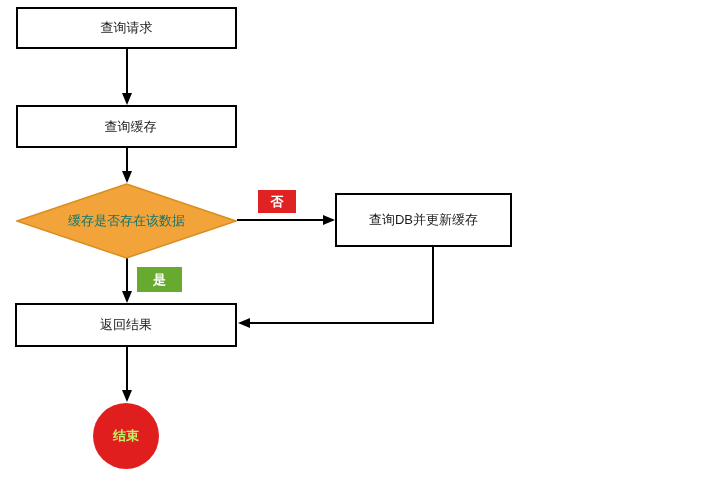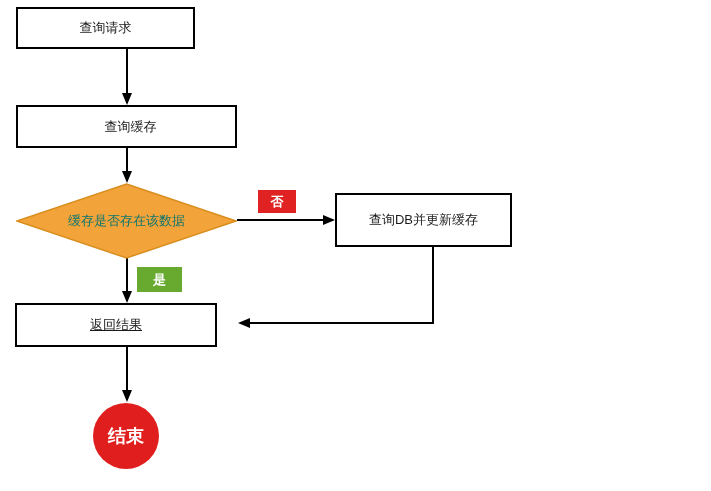--- a/index.html
+++ b/index.html
@@ -5,41 +5,41 @@
   html,body{margin:0;padding:0;background:#ffffff;}
   .canvas{
     position:relative;width:711px;height:491px;background:#ffffff;
     font-family:"Liberation Sans","DejaVu Sans",sans-serif;overflow:hidden;
   }
   .node{
     position:absolute;box-sizing:border-box;border:2px solid #000000;background:#ffffff;
     display:flex;align-items:center;justify-content:center;
     font-size:13px;color:#1a1a1a;text-align:center;
   }
-  #n-query-request{left:16px;top:7px;width:179px;height:42px;}
+  #n-query-request{left:16px;top:7px;width:221px;height:42px;}
   #n-query-cache{left:16px;top:105px;width:221px;height:43px;padding-left:8px;}
   #n-query-db{left:335px;top:193px;width:177px;height:54px;}
-  #n-return-result{left:15px;top:303px;width:202px;height:44px;text-decoration:underline;}
+  #n-return-result{left:15px;top:303px;width:222px;height:44px;}
   .diamond{position:absolute;left:16px;top:183px;width:221px;height:76px;}
   .diamond svg{position:absolute;left:0;top:0;display:block;}
   .diamond .dlabel{
     position:absolute;left:0;top:0;right:0;bottom:0;
     display:flex;align-items:center;justify-content:center;
     color:#0f766e;font-size:13px;text-align:center;
   }
   .badge{
     position:absolute;display:flex;align-items:center;justify-content:center;
     color:#ffffff;font-weight:bold;font-size:13px;
   }
   #badge-no{left:258px;top:190px;width:38px;height:23px;}
   #badge-yes{left:137px;top:267px;width:45px;height:25px;}
   .terminal{
     position:absolute;left:93px;top:403px;width:66px;height:66px;border-radius:50%;
     display:flex;align-items:center;justify-content:center;
-    color:#ffffff;font-weight:bold;font-size:18px;
+    color:#bef264;font-weight:bold;font-size:13px;
   }
   .edges{position:absolute;left:0;top:0;pointer-events:none;}
   .edges line,.edges polyline{stroke:#000000;stroke-width:2;fill:none;}
 </style>
 </head>
 <body>
 
 <div class="canvas">
 
   <svg class="edges" width="711" height="491">

